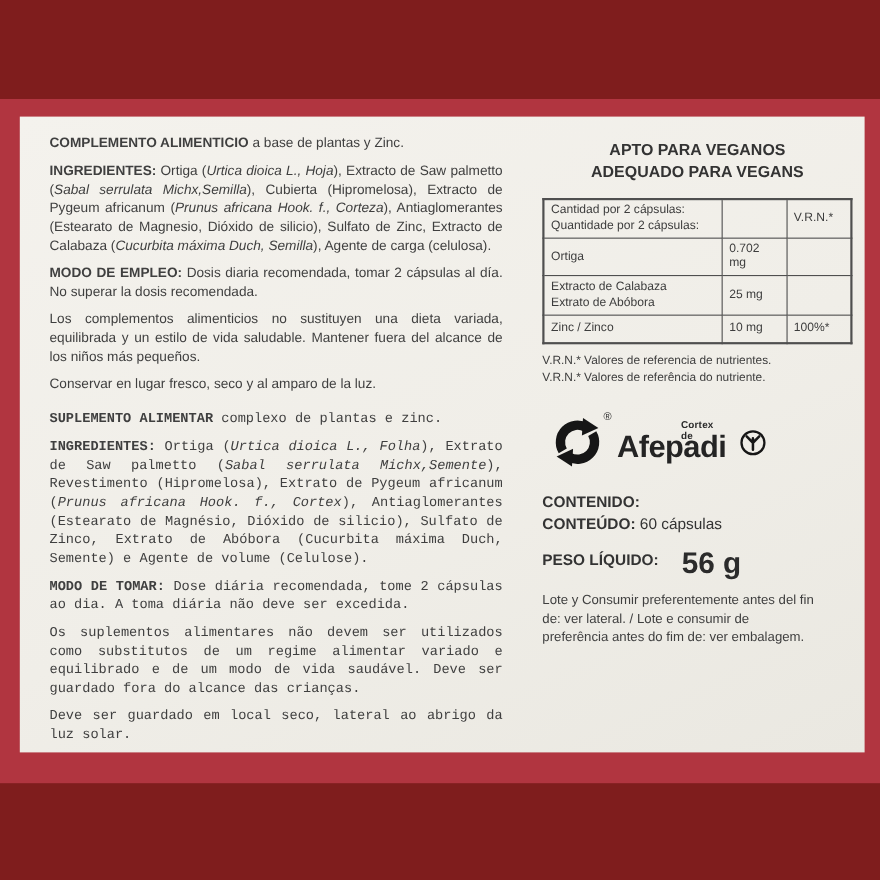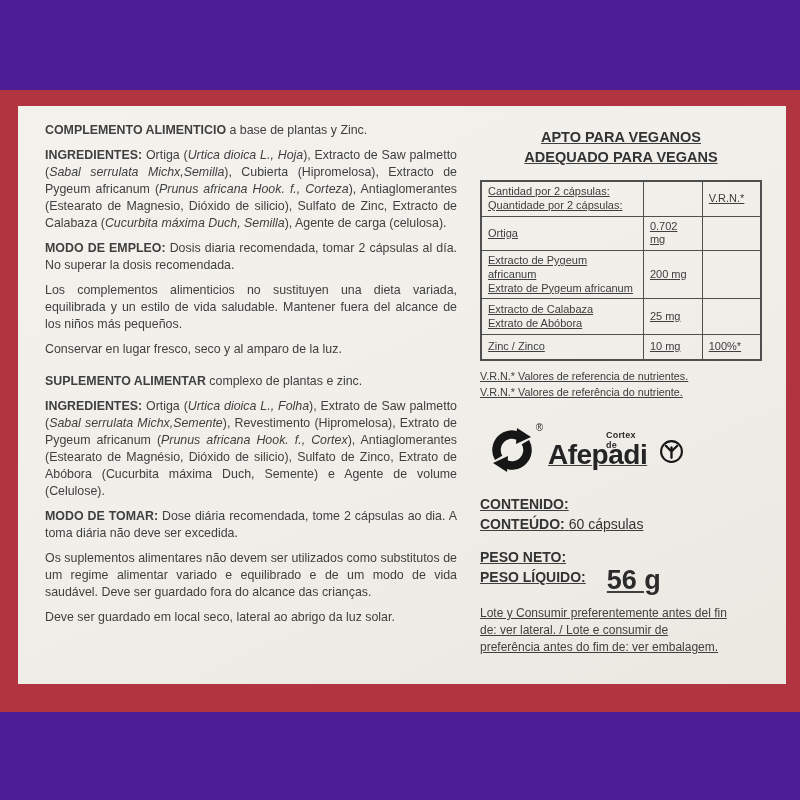--- a/index.html
+++ b/index.html
@@ -1,27 +1,27 @@
 <!DOCTYPE html>
 <html style="--accent-red: #b13540; --label-bg: #f1efe9; --text: #3f3f3f; --table-border: #4f4f4f;"><head>
 <meta charset="utf-8">
 <style>
   html,body{margin:0;padding:0;}
   body{font-family:"Liberation Sans",sans-serif;background:#ffffff;}
-  .stage{position:relative;width:800px;height:800px;background:#4c1d95;overflow:hidden;}
+  .stage{position:relative;width:800px;height:800px;background:#7f1d1d;overflow:hidden;}
   .red-panel{position:absolute;left:0;top:90px;width:800px;height:622px;background:var(--accent-red,#b13540);}
   .label{position:absolute;left:18px;top:16px;right:14px;bottom:28px;
          background:linear-gradient(155deg,#f4f2ed 0%,#f0eee8 55%,#eae8e1 100%);
          color:var(--text,#3f3f3f);}
   
   .col-left{position:absolute;left:27px;top:16px;width:412px;font-size:12.4px;line-height:17px;}
   .col-left p{margin:0 0 8px 0;text-align:justify;}
-  .section-pt{margin-top:15px;}
+  .section-pt{margin-top:15px;font-family:Liberation Mono, monospace;}
   
-  .col-right{position:absolute;left:462px;top:22px;width:282px;text-decoration:underline;}
+  .col-right{position:absolute;left:475px;top:22px;width:282px;}
   .prelines{white-space:pre-line;}
   .vegan-header{font-weight:700;font-size:14.5px;line-height:1.35;text-align:center;color:#333;}
   table.nutrition{width:100%;border-collapse:collapse;margin-top:13px;table-layout:fixed;
                   border:2px solid #4f4f4f;font-size:11px;color:#3d3d3d;}
   table.nutrition td,table.nutrition th{border:1px solid #4f4f4f;padding:3px 6px;vertical-align:middle;
                   font-weight:400;text-align:left;line-height:1.25;}
   col.c-name{width:58%;} col.c-amt{width:21%;} col.c-vrn{width:21%;}
   td.center{text-align:center;}
   tr.h34{height:34px;} tr.h28{height:28px;} tr.h36{height:36px;} tr.h25{height:25px;}
   .footnotes{margin-top:8px;font-size:10.8px;line-height:1.45;color:#3d3d3d;}
@@ -81,26 +81,20 @@
 Quantidade por 2 cápsulas:</td>
               <td></td>
               <td class="center">V.R.N.*</td>
             </tr>
             <tr class="h28">
               <td>Ortiga</td>
               <td class="center">0.702 mg</td>
               <td class="center"></td>
             </tr>
             <tr class="h36">
-              <td class="prelines">Extracto de Pygeum africanum
-Extrato de Pygeum africanum</td>
-              <td class="center">200 mg</td>
-              <td class="center"></td>
-            </tr>
-            <tr class="h36">
               <td class="prelines">Extracto de Calabaza
 Extrato de Abóbora</td>
               <td class="center">25 mg</td>
               <td class="center"></td>
             </tr>
             <tr class="h25">
               <td>Zinc / Zinco</td>
               <td class="center">10 mg</td>
               <td class="center">100%*</td>
             </tr>
@@ -134,21 +128,20 @@
 
         <div class="info-block">
           <div><span class="lbl">CONTENIDO:</span></div>
           <div>
             <span class="lbl">CONTEÚDO:</span>
             <span>60 cápsulas</span>
           </div>
         </div>
 
         <div class="info-block weight-block">
-          <div><span class="lbl">PESO NETO:</span></div>
           <div class="weight-line">
             <span class="lbl">PESO LÍQUIDO:</span>
             <span class="big-weight">56 g</span>
           </div>
         </div>
 
         <div class="lot-block prelines">Lote y Consumir preferentemente antes del fin
 de: ver lateral. / Lote e consumir de
 preferência antes do fim de: ver embalagem.</div>
       </div>

